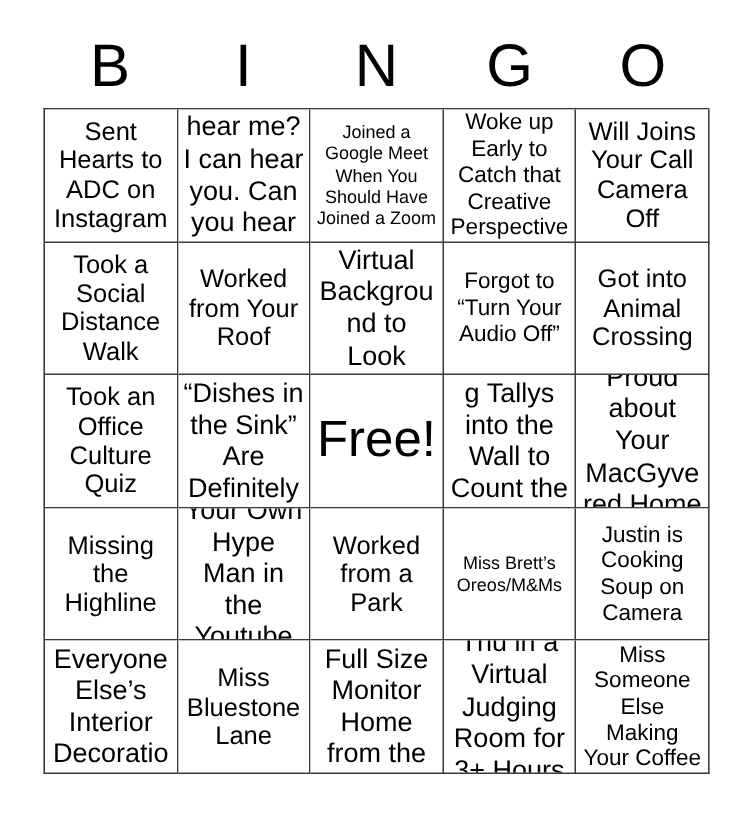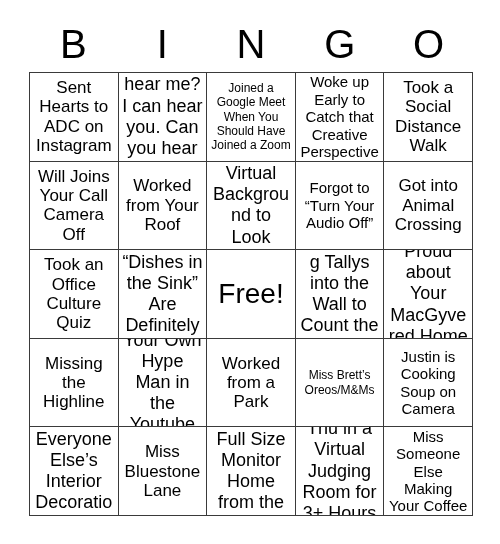--- a/index.html
+++ b/index.html
@@ -76,21 +76,21 @@
   .cell-text {
     display: block;
     width: 100%;
     line-height: 1.14;
     word-wrap: break-word;
     overflow-wrap: break-word;
     hyphens: none;
   }
 
   
-  .fs-xl  { font-size: 28px; line-height: 1.1; }
+  .fs-xl  { font-size: 34px; line-height: 1.1; }
   .fs-lg  { font-size: 17px; line-height: 1.14; }
   .fs-md  { font-size: 15px; line-height: 1.16; }
   .fs-sm  { font-size: 18px; line-height: 1.18; }
   .fs-xs  { font-size: 12px; line-height: 1.2; }
 </style>
 </head>
 <body>
 
 <div id="bingo-card">
 
@@ -109,24 +109,24 @@
       <div class="bingo-cell">
         <span class="cell-text fs-sm">“Can you hear me? I can hear you. Can you hear me?”</span>
       </div>
       <div class="bingo-cell">
         <span class="cell-text fs-xs">Joined a Google Meet When You Should Have Joined a Zoom</span>
       </div>
       <div class="bingo-cell">
         <span class="cell-text fs-md">Woke up Early to Catch that Creative Perspective</span>
       </div>
       <div class="bingo-cell">
-        <span class="cell-text fs-lg">Took a Social Distance Walk</span>
+        <span class="cell-text fs-lg">Will Joins Your Call Camera Off</span>
       </div>
       <div class="bingo-cell">
-        <span class="cell-text fs-lg">Will Joins Your Call Camera Off</span>
+        <span class="cell-text fs-lg">Took a Social Distance Walk</span>
       </div>
       <div class="bingo-cell">
         <span class="cell-text fs-lg">Worked from Your Roof</span>
       </div>
       <div class="bingo-cell">
         <span class="cell-text fs-sm">Using a Virtual Background to Look Fancy</span>
       </div>
       <div class="bingo-cell">
         <span class="cell-text fs-md">Forgot to “Turn Your Audio Off”</span>
       </div>

